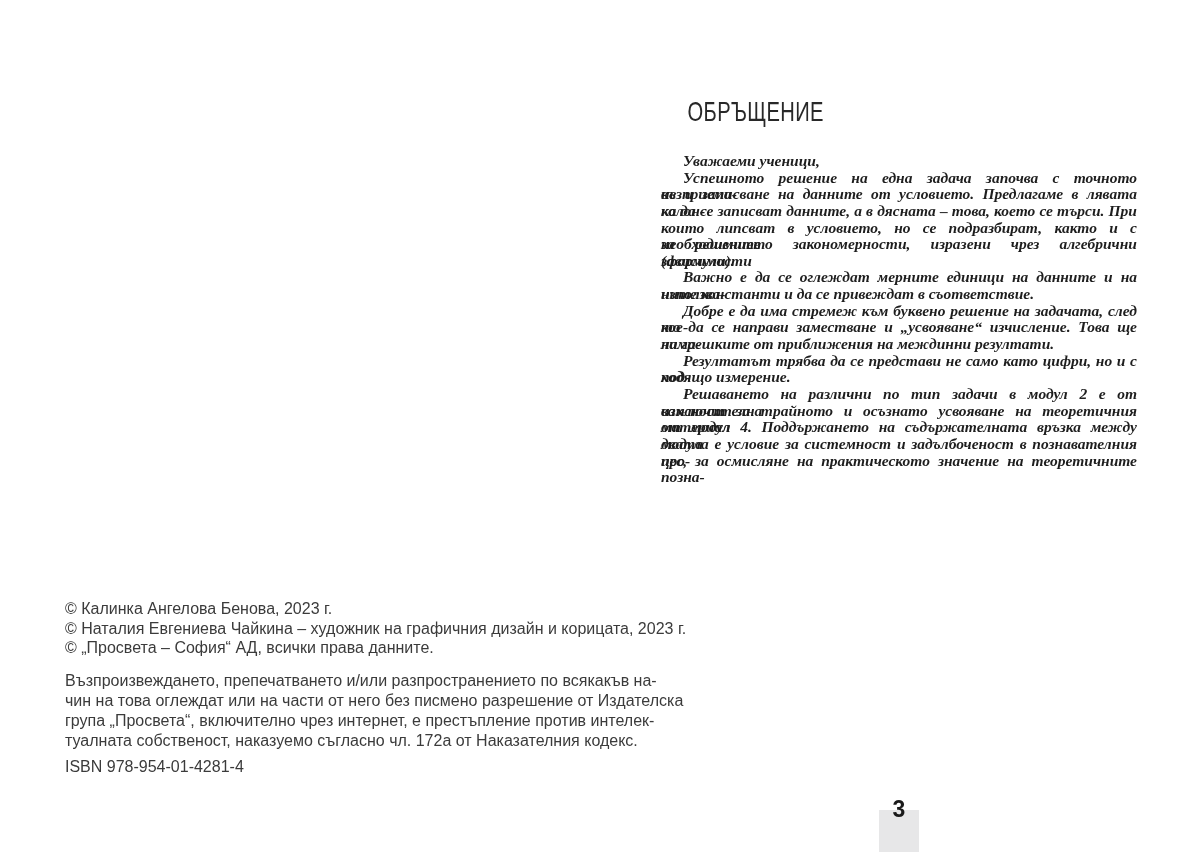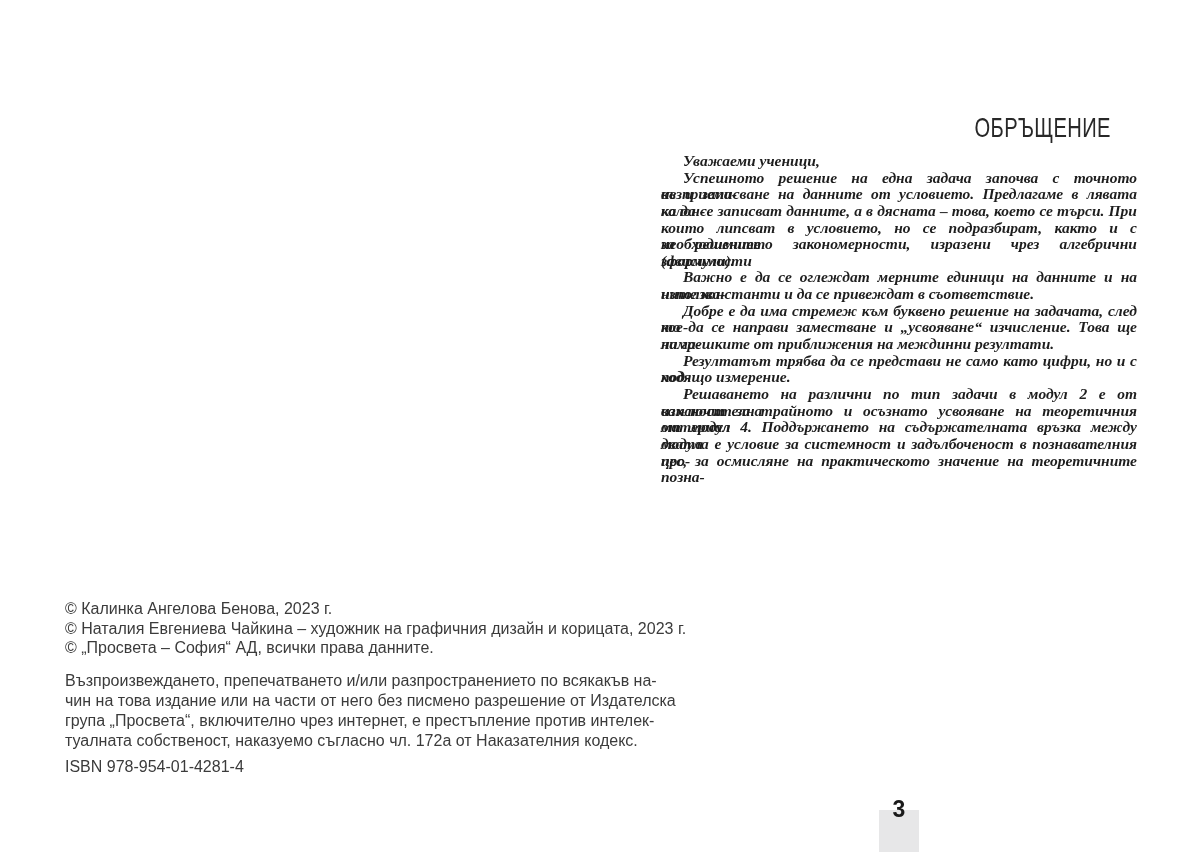--- a/index.html
+++ b/index.html
@@ -16,23 +16,23 @@
     width: 1200px;
     height: 852px;
     background: var(--bg);
     overflow: hidden;
     font-family: "Liberation Serif", serif;
   }
   
   .title-wrap {
     position: absolute;
     left: 661px;
-    top: 112px;
+    top: 96px;
     width: 476px;
-    text-align: right;
+    text-align: left;
   }
   .title {
     display: inline-block;
     font-family: "Liberation Sans", sans-serif;
     font-size: 28px;
     font-weight: 500;
     color: var(--title-text);
     letter-spacing: 0.5px;
     transform: scaleX(0.72);
     transform-origin: center;
@@ -131,21 +131,21 @@
   </div>
 
   <div class="imprint copyright-block">
     <div class="c-line">© Калинка Ангелова Бенова, 2023 г.</div>
     <div class="c-line">© Наталия Евгениева Чайкина – художник на графичния дизайн и корицата, 2023 г.</div>
     <div class="c-line">© „Просвета – София“ АД, всички права данните.</div>
   </div>
 
   <div class="imprint legal-block">
     <div class="l-line">Възпроизвеждането, препечатването и/или разпространението по всякакъв на-</div>
-    <div class="l-line">чин на това издание или на части от него без писмено разрешение от Издателска</div>
+    <div class="l-line">чин на това оглеждат или на части от него без писмено разрешение от Издателска</div>
     <div class="l-line">група „Просвета“, включително чрез интернет, е престъпление против интелек-</div>
     <div class="l-line">туалната собственост, наказуемо съгласно чл. 172а от Наказателния кодекс.</div>
   </div>
 
   <div class="imprint isbn-block">ISBN 978-954-01-4281-4</div>
 
   <div class="page-box"></div>
   <div class="page-number">3</div>
 
 </div>

